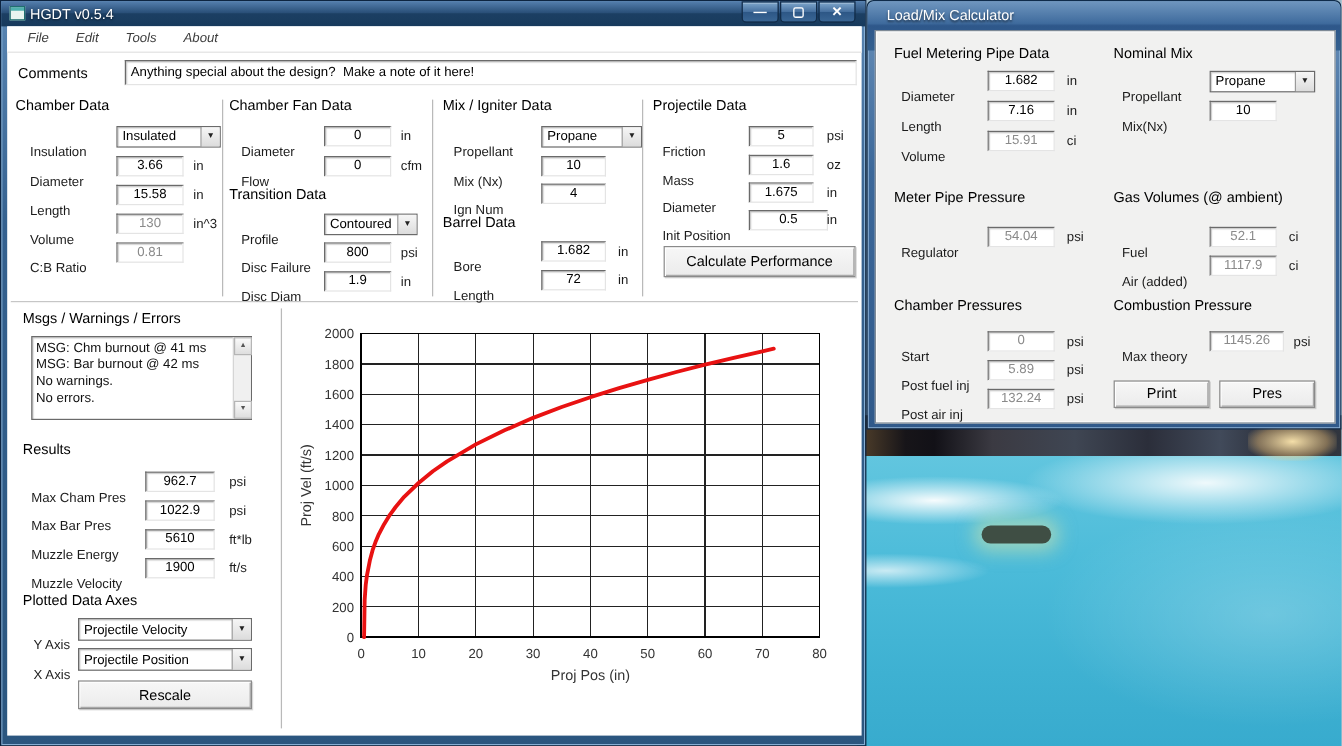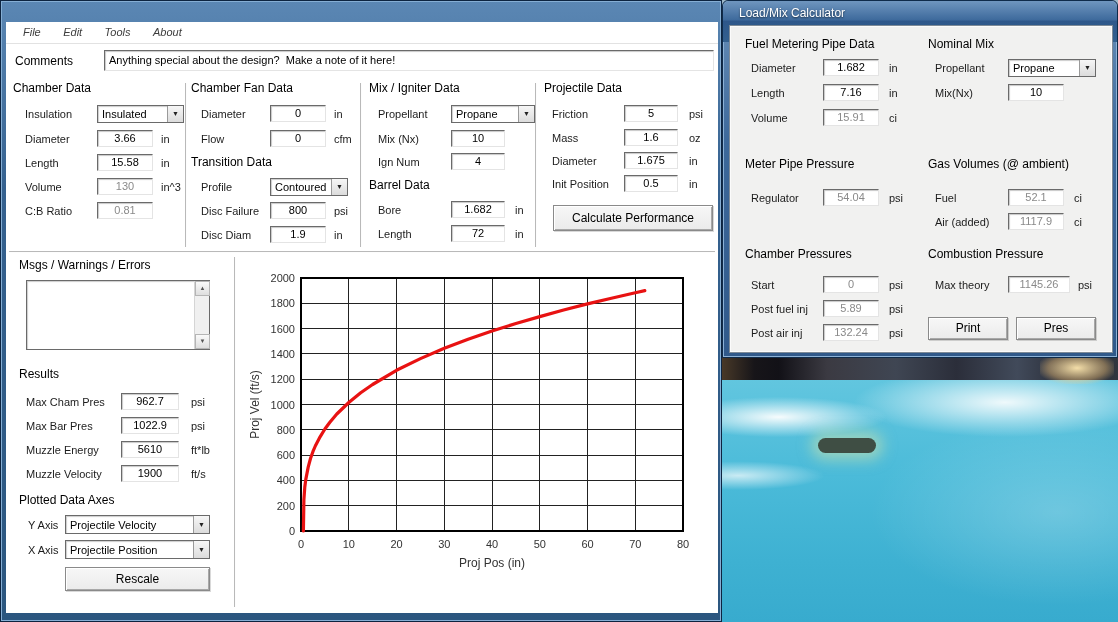--- a/index.html
+++ b/index.html
@@ -47,21 +47,21 @@
     background:linear-gradient(180deg,#6f96bf 0%,#3f6b9d 45%,#2e578a 50%,#33608f 100%); }
   .calc-titlebar .ttext { position:absolute; left:16px; top:5px; text-shadow:0 1px 2px rgba(0,0,0,0.6); }
   .calc-client { position:absolute; left:6px; top:24px; width:384px; height:328px;
     background:#f1f1f0; border:1px solid #7e8a96; box-shadow:inset 0 0 0 1px #fbfbfb; }
 
   
   .menubar { position:absolute; left:5px; top:21px; width:712px; height:22px; background:#fff;
     border-bottom:1px solid #e2e2e2; padding-left:8px;font-style:italic; }
   .menu-item { display:inline-block; padding:4px 9px 0 9px; font-size:11px; color:#3d3d3d; }
   .hdr { position:absolute; font-size:12px; font-weight:normal; color:#000; white-space:nowrap; }
-  .lbl { position:absolute; font-size:11px; color:#1c1c1c; white-space:nowrap; }
+  .lbl { position:absolute; font-size:11px; color:#1c1c1c; white-space:nowrap;margin-top:13px; }
   .unit { position:absolute; font-size:11px; color:#1c1c1c; white-space:nowrap; }
   .tbox { position:absolute; height:17px; background:#fff; border:1px solid #7e7e7e;
     border-top-color:#6a6a6a; border-left-color:#6a6a6a; border-bottom-color:#e4e4e4; border-right-color:#e4e4e4;
     box-shadow:inset 1px 1px 1px rgba(0,0,0,0.22); font-size:11px; color:#000;
     text-align:center; line-height:15px; white-space:pre; overflow:hidden; }
   .tbox.left { text-align:left; padding-left:4px; }
   .tbox.dis { color:#8a8a8a; }
   .combo { position:absolute; height:18px; background:#fff; border:1px solid #6a6a6a;
     box-shadow:inset 1px 1px 1px rgba(0,0,0,0.2); font-size:11px; color:#000; }
   .combo .ctext { position:absolute; left:4px; top:2px; white-space:nowrap; }
@@ -89,20 +89,29 @@
 <div class="screen">
 
   <div class="pool">
     <div class="pool-water"></div>
     <div class="pool-edge"></div>
     <div class="pool-glow"></div>
     <div class="pool-blob"></div>
   </div>
 
   <div class="main-window">
+    <div class="titlebar">
+      <span class="app-icon"></span>
+      <span class="ttext">HGDT v0.5.4</span>
+      <div class="winbtns">
+        <div class="winbtn"><span>—</span></div>
+        <div class="winbtn"><span>▢</span></div>
+        <div class="winbtn"><span>✕</span></div>
+      </div>
+    </div>
     <div class="mw-client"></div>
     <div class="menubar">
       <span class="menu-item">File</span>
       <span class="menu-item">Edit</span>
       <span class="menu-item">Tools</span>
       <span class="menu-item">About</span>
     </div>
 
     <div class="hdr" style="left:14px;top:53px">Comments</div>
     <div class="tbox left" style="left:103px;top:49px;width:610px;height:21px;line-height:19px">Anything special about the design?  Make a note of it here!</div>
@@ -175,26 +184,32 @@
     <div class="lbl" style="left:551px;top:107px">Friction</div>
     <div class="tbox" style="left:623px;top:104px;width:54px">5</div>
     <div class="unit" style="left:688px;top:107px">psi</div>
     <div class="lbl" style="left:551px;top:131px">Mass</div>
     <div class="tbox" style="left:623px;top:128px;width:54px">1.6</div>
     <div class="unit" style="left:688px;top:131px">oz</div>
     <div class="lbl" style="left:551px;top:154px">Diameter</div>
     <div class="tbox" style="left:623px;top:151px;width:54px">1.675</div>
     <div class="unit" style="left:688px;top:154px">in</div>
     <div class="lbl" style="left:551px;top:177px">Init Position</div>
-    <div class="tbox" style="left:623px;top:174px;width:54px">0.5</div>
+    <div class="tbox" style="left:623px;top:174px;width:66px">0.5</div>
     <div class="unit" style="left:688px;top:177px">in</div>
     <div class="btn3d" style="left:552px;top:204px;width:160px;height:26px;line-height:24px">Calculate Performance</div>
 
     <div class="hdr" style="left:18px;top:257px">Msgs / Warnings / Errors</div>
     <div class="msgbox">
+      <div class="msglines">
+        <div>MSG: Chm burnout @ 41 ms</div>
+        <div>MSG: Bar burnout @ 42 ms</div>
+        <div>No warnings.</div>
+        <div>No errors.</div>
+      </div>
       <div class="sbar">
         <div class="sbtn" style="top:0"><span>▲</span></div>
         <div class="sbtn" style="bottom:0;top:auto"><span>▼</span></div>
       </div>
     </div>
 
     <div class="hdr" style="left:18px;top:366px">Results</div>
     <div class="lbl" style="left:25px;top:395px">Max Cham Pres</div>
     <div class="tbox" style="left:120px;top:392px;width:58px">962.7</div>
     <div class="unit" style="left:190px;top:395px">psi</div>

